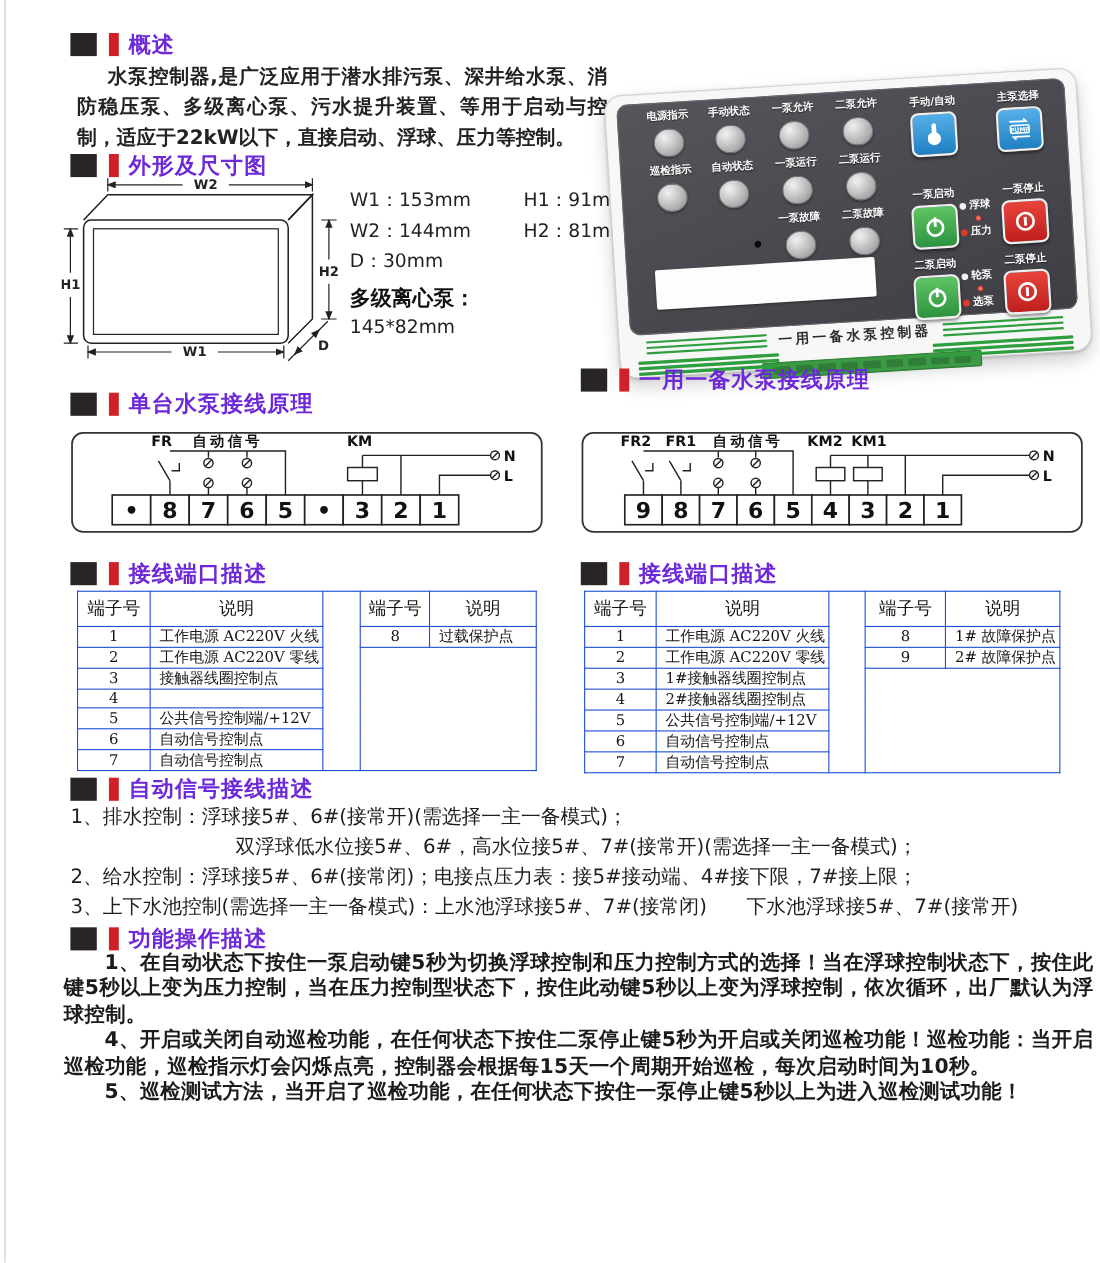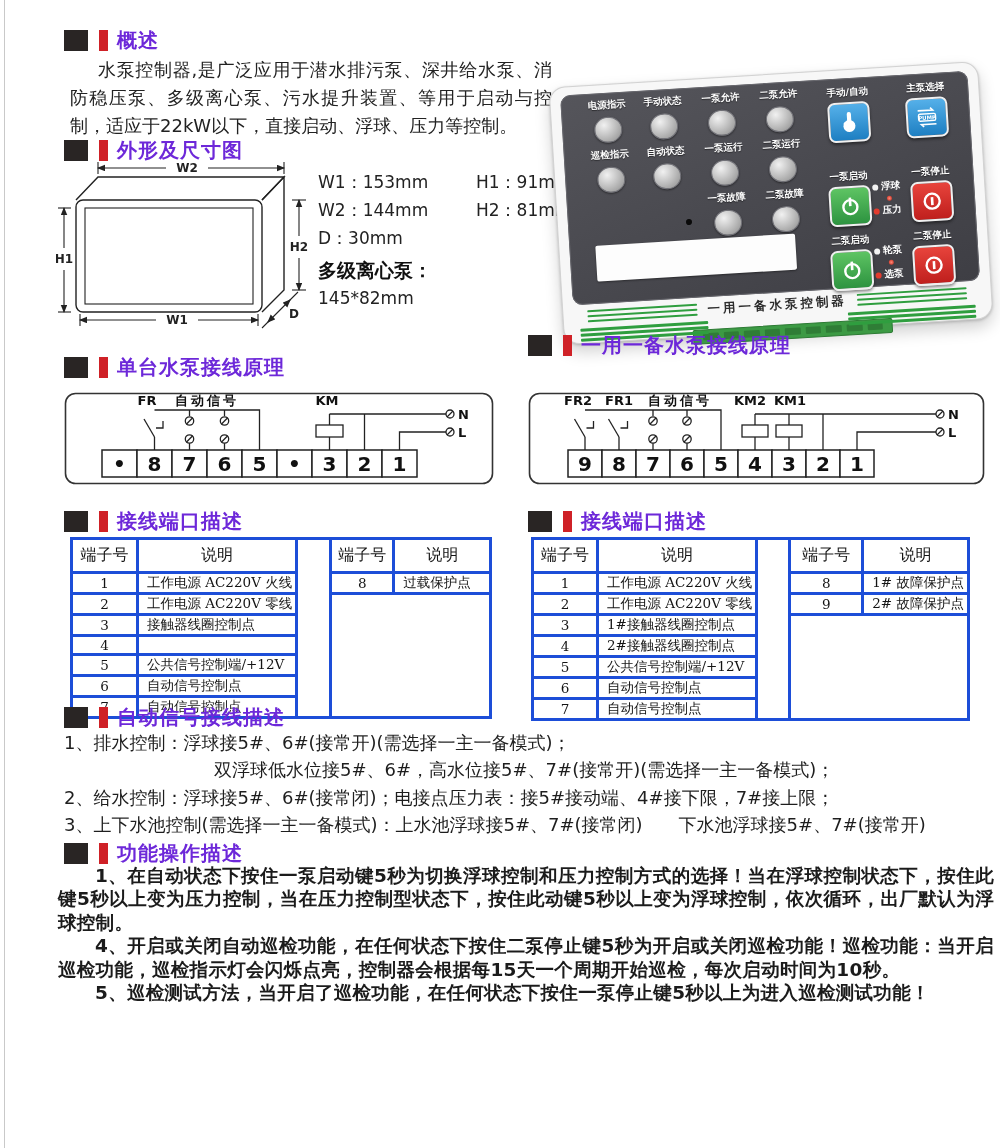--- a/index.html
+++ b/index.html
@@ -6,36 +6,36 @@
   body{width:1000px;height:1148px;position:relative;background:#fff;overflow:hidden;
        font-family:"DejaVu Sans","Liberation Sans",sans-serif;color:#1c1c1c;}
   .edge{position:absolute;left:4px;top:0;width:1px;height:100%;background:#c9c9c9;}
   .abs{position:absolute;}
   
   .sec{position:absolute;display:flex;align-items:center;gap:9px;}
   .mk-dark{width:24px;height:21px;background:#292524;display:inline-block;}
   .mk-red{width:9px;height:21px;background:#cf2127;display:inline-block;margin-left:2px;}
   .sec .t{font-size:20px;font-weight:700;letter-spacing:1px;color:#6d28d9;}
   
-  .ovw{font-size:18px;line-height:28px;font-weight:400;text-align:justify;text-indent:28px;color:#222;}
+  .ovw{font-size:18px;line-height:28px;font-weight:700;text-align:justify;text-indent:28px;color:#222;}
   
   .dimtxt{font-size:17px;line-height:28px;color:#222;}
   .dimtxt .c1{display:inline-block;width:158px;}
   .holehead{font-size:19px;font-weight:700;color:#111;}
   .holeval{font-size:17px;color:#222;}
   
   svg text{font-family:"DejaVu Sans","Liberation Sans",sans-serif;}
   .wire{position:absolute;}
   .wlab{font-size:13px;font-weight:700;fill:#111;}
   .wnum{font-size:20px;font-weight:600;fill:#111;}
   .wNL{font-size:13px;font-weight:700;fill:#111;}
   
   .ptable{position:absolute;border-collapse:collapse;table-layout:fixed;
           font-family:"DejaVu Serif","Liberation Serif",serif;color:#141414;}
-  .ptable td{border:3px solid #1d4ed8;text-align:center;height:16px;padding:0 3px;font-size:13.5px;overflow:hidden;white-space:nowrap;}
+  .ptable td{border:1px solid #1d4ed8;text-align:center;height:16px;padding:0 3px;font-size:13.5px;overflow:hidden;white-space:nowrap;}
   .ptable tr.hdr td{height:31px;font-size:16px;}
   .ptable td.desc{text-align:left;padding-left:8px;}
   
   .asline{font-size:18px;line-height:27.4px;color:#1e1e1e;}
   .asline.ind{padding-left:150px;}
   .fn p{margin:0;font-size:18.5px;line-height:23.4px;letter-spacing:.3px;text-align:justify;text-indent:37px;color:#1b1b1b;font-weight:bold;}
   
   .device{position:absolute;left:556px;top:74px;width:430px;height:258px;}
   .dbody{position:absolute;inset:0;background:#f7f7f7;border:1px solid #d2d2d2;border-radius:16px;
          transform:rotate(-3.5deg);box-shadow:0 8px 16px rgba(0,0,0,.18),0 1px 3px rgba(0,0,0,.2);}

